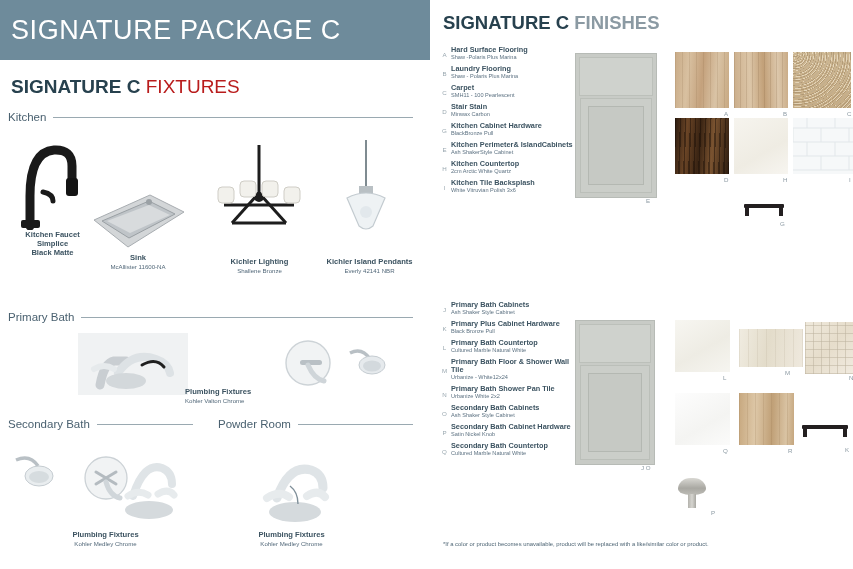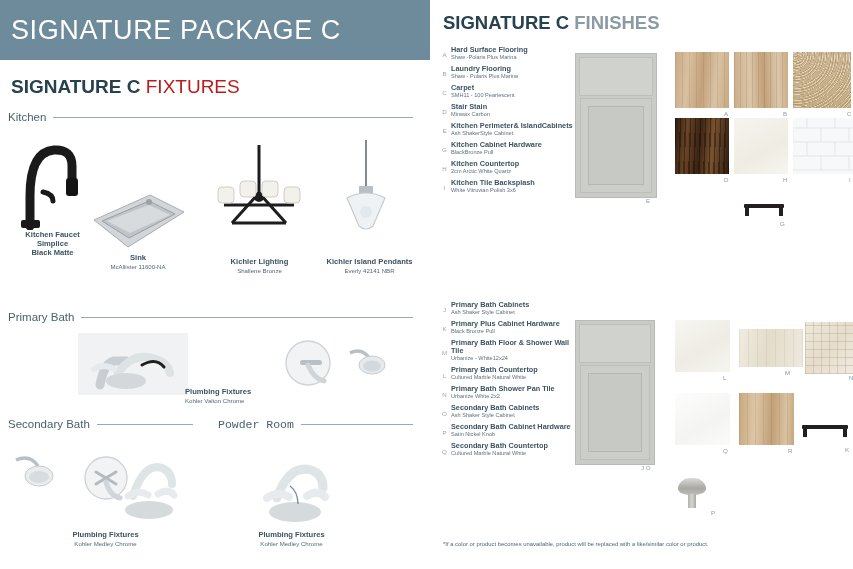--- a/index.html
+++ b/index.html
@@ -212,21 +212,21 @@
       <ellipse cx="94" cy="32" rx="13" ry="9" fill="#e6eaed" stroke="#c5ccd1" stroke-width="1"></ellipse>
       <ellipse cx="94" cy="33" rx="9" ry="5.5" fill="#d3d9dd"></ellipse>
     </svg>
   </div>
 
   <div class="sec-head" style="left:8px;top:418px;width:185px;">
     <span class="lbl">Secondary Bath</span>
     <span class="rule"></span>
   </div>
 
-  <div class="sec-head" style="left:218px;top:418px;width:195px;font-family:Liberation Mono, monospace;">
+  <div class="sec-head" style="left:218px;top:418px;width:195px;">
     <span class="lbl">Powder Room</span>
     <span class="rule"></span>
   </div>
 
   <div class="ph" style="left:6px;top:448px;width:175px;height:80px;">
     <svg width="175" height="80" viewBox="0 0 175 80">
       <path d="M10 12 q14 -6 22 6" fill="none" stroke="#b9c0c5" stroke-width="3.5"></path>
       <ellipse cx="33" cy="28" rx="14" ry="10" fill="#e9edef" stroke="#c5ccd1" stroke-width="1"></ellipse>
       <ellipse cx="33" cy="29" rx="10" ry="6" fill="#d6dcdf"></ellipse>
       <circle cx="100" cy="30" r="21" fill="#f1f3f4" stroke="#ccd2d6" stroke-width="1.3"></circle>
@@ -288,34 +288,34 @@
       </div>
     </div>
     <div class="leg-row">
       <div class="leg-ltr">D</div>
       <div class="leg-txt">
         <span class="n">Stair Stain</span>
         <span class="s">Minwax Carbon</span>
       </div>
     </div>
     <div class="leg-row">
+      <div class="leg-ltr">G</div>
+      <div class="leg-txt">
+        <span class="n">Kitchen Cabinet Hardware</span>
+        <span class="s">BlackBronze Pull</span>
+      </div>
+    </div>
+    <div class="leg-row">
       <div class="leg-ltr">E</div>
       <div class="leg-txt">
         <span class="n">Kitchen Perimeter&amp; IslandCabinets</span>
         <span class="s">Ash ShakerStyle Cabinet</span>
       </div>
     </div>
     <div class="leg-row">
-      <div class="leg-ltr">G</div>
-      <div class="leg-txt">
-        <span class="n">Kitchen Cabinet Hardware</span>
-        <span class="s">BlackBronze Pull</span>
-      </div>
-    </div>
-    <div class="leg-row">
       <div class="leg-ltr">H</div>
       <div class="leg-txt">
         <span class="n">Kitchen Countertop</span>
         <span class="s">2cm Arctic White Quartz</span>
       </div>
     </div>
     <div class="leg-row">
       <div class="leg-ltr">I</div>
       <div class="leg-txt">
         <span class="n">Kitchen Tile Backsplash</span>
@@ -333,31 +333,31 @@
       </div>
     </div>
     <div class="leg-row">
       <div class="leg-ltr">K</div>
       <div class="leg-txt">
         <span class="n">Primary Plus Cabinet Hardware</span>
         <span class="s">Black Bronze Pull</span>
       </div>
     </div>
     <div class="leg-row">
+      <div class="leg-ltr">L</div>
+      <div class="leg-txt">
+        <span class="n">Primary Bath Countertop</span>
+        <span class="s">Cultured Marble Natural White</span>
+      </div>
+    </div>
+    <div class="leg-row">
       <div class="leg-ltr">M</div>
       <div class="leg-txt">
         <span class="n">Primary Bath Floor &amp; Shower Wall Tile</span>
         <span class="s">Urbanize - White12x24</span>
-      </div>
-    </div>
-    <div class="leg-row">
-      <div class="leg-ltr">L</div>
-      <div class="leg-txt">
-        <span class="n">Primary Bath Countertop</span>
-        <span class="s">Cultured Marble Natural White</span>
       </div>
     </div>
     <div class="leg-row">
       <div class="leg-ltr">N</div>
       <div class="leg-txt">
         <span class="n">Primary Bath Shower Pan Tile</span>
         <span class="s">Urbanize White 2x2</span>
       </div>
     </div>
     <div class="leg-row">

